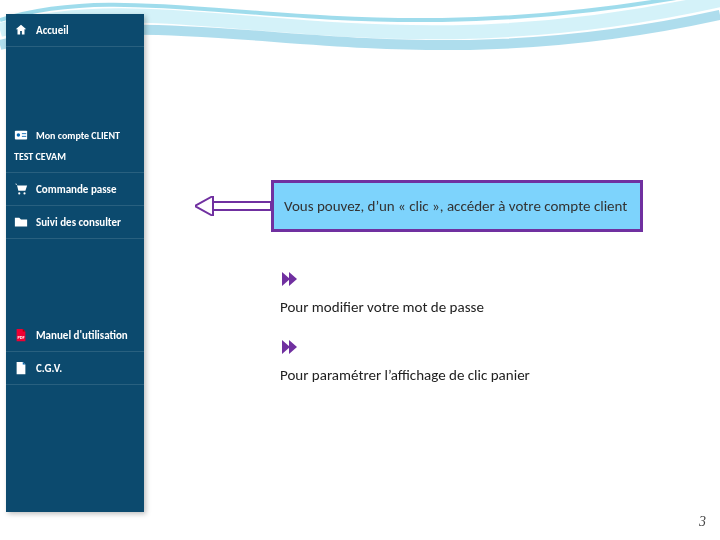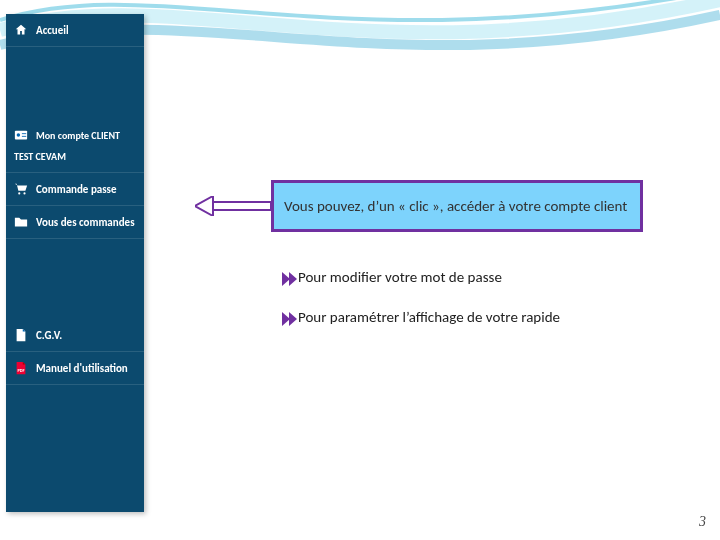--- a/index.html
+++ b/index.html
@@ -11,21 +11,21 @@
   .menu-item { display: flex; align-items: center; gap: 8px; padding: 9px 8px; color: #fff; font-size: 11px; font-weight: bold; border-bottom: 1px solid rgba(255,255,255,0.12); }
   .menu-item.account { flex-direction: column; align-items: flex-start; gap: 0; font-size: 10px; }
   .menu-item.account .acct-line1 { display: flex; align-items: center; gap: 8px; }
   .menu-item.account .acct-line2 { color: #fff; font-weight: bold; margin-left: 0; margin-top: 8px; }
   .spacer1 { height: 72px; }
   .spacer2 { height: 80px; }
   .icon { width: 14px; height: 14px; flex: 0 0 14px; }
   .callout { position: absolute; left: 271px; top: 180px; width: 372px; height: 52px; border: 3px solid #7030a0; background: #7dd3fc; display: flex; align-items: center; justify-content: flex-start; text-align: center; padding: 4px 10px; font-size: 15px; color: #333; }
   .arrow-left { position: absolute; left: 195px; top: 196px; width: 76px; height: 20px; }
   .bullets { position: absolute; left: 280px; top: 268px; width: 400px; }
-  .bullet { display: flex; align-items: flex-start; margin-bottom: 20px; font-size: 15px; color: #222; }
+  .bullet { display: flex; align-items: flex-start; gap: 10px; margin-bottom: 20px; font-size: 15px; color: #222; flex-direction: column; }
   .chev { flex: 0 0 18px; width: 18px; height: 18px; margin-top: 2px; }
   .page-num { position: absolute; right: 14px; bottom: 10px; font-size: 14px; color: #444; font-family: serif; font-style: italic; }
 </style>
 </head>
 <body>
 
 <div class="slide">
 
   <svg class="swoosh" viewBox="0 0 720 120" preserveAspectRatio="none">
     <path d="M0,60 C180,10 360,110 720,30" fill="none" stroke="#c2ecf6" stroke-width="14" opacity="0.7"></path>
@@ -59,37 +59,37 @@
             <path fill="#fff" d="M1 2h2l2 8h8l2-6H4"></path>
             <circle cx="6" cy="13" r="1.2" fill="#fff"></circle>
             <circle cx="12" cy="13" r="1.2" fill="#fff"></circle>
           </svg>
         <span>Commande passe</span>
       </li>
       <li class="menu-item">
         <svg class="icon" viewBox="0 0 16 16">
             <path fill="#fff" d="M1 3h5l2 2h7v8H1z"></path>
           </svg>
-        <span>Vous des commandes</span>
+        <span>Suivi des consulter</span>
       </li>
       <li class="spacer2"></li>
-      <li class="menu-item">
-        <svg class="icon" viewBox="0 0 16 16">
-            <path fill="#fff" d="M3 1h7l3 3v11H3z"></path>
-            <path fill="#0066b3" d="M10 1v3h3"></path>
-          </svg>
-        <span>C.G.V.</span>
-      </li>
       <li class="menu-item">
         <svg class="icon" viewBox="0 0 16 16">
             <path fill="#e03" d="M3 1h7l3 3v11H3z"></path>
             <path fill="#a00" d="M10 1v3h3"></path>
             <text x="8" y="12" font-size="5" fill="#fff" text-anchor="middle" font-weight="bold">PDF</text>
           </svg>
         <span>Manuel d'utilisation</span>
+      </li>
+      <li class="menu-item">
+        <svg class="icon" viewBox="0 0 16 16">
+            <path fill="#fff" d="M3 1h7l3 3v11H3z"></path>
+            <path fill="#0066b3" d="M10 1v3h3"></path>
+          </svg>
+        <span>C.G.V.</span>
       </li>
     </ul>
   </nav>
 
   <svg class="arrow-left" viewBox="0 0 76 20">
     <rect x="18" y="6" width="58" height="8" fill="none" stroke="#7030a0" stroke-width="2"></rect>
     <polygon points="18,0 18,20 0,10" fill="none" stroke="#7030a0" stroke-width="2"></polygon>
   </svg>
 
   <div class="callout">
@@ -100,18 +100,18 @@
     <div class="bullet">
       <svg class="chev" viewBox="0 0 18 18">
           <path fill="#7030a0" d="M2 2l8 7-8 7V2zm7 0l8 7-8 7V2z"></path>
         </svg>
       <span>Pour modifier votre mot de passe</span>
     </div>
     <div class="bullet">
       <svg class="chev" viewBox="0 0 18 18">
           <path fill="#7030a0" d="M2 2l8 7-8 7V2zm7 0l8 7-8 7V2z"></path>
         </svg>
-      <span>Pour paramétrer  l’affichage de votre rapide</span>
+      <span>Pour paramétrer  l’affichage de clic panier</span>
     </div>
   </div>
 
   <div class="page-num">3</div>
 </div>
 
 </body></html>

